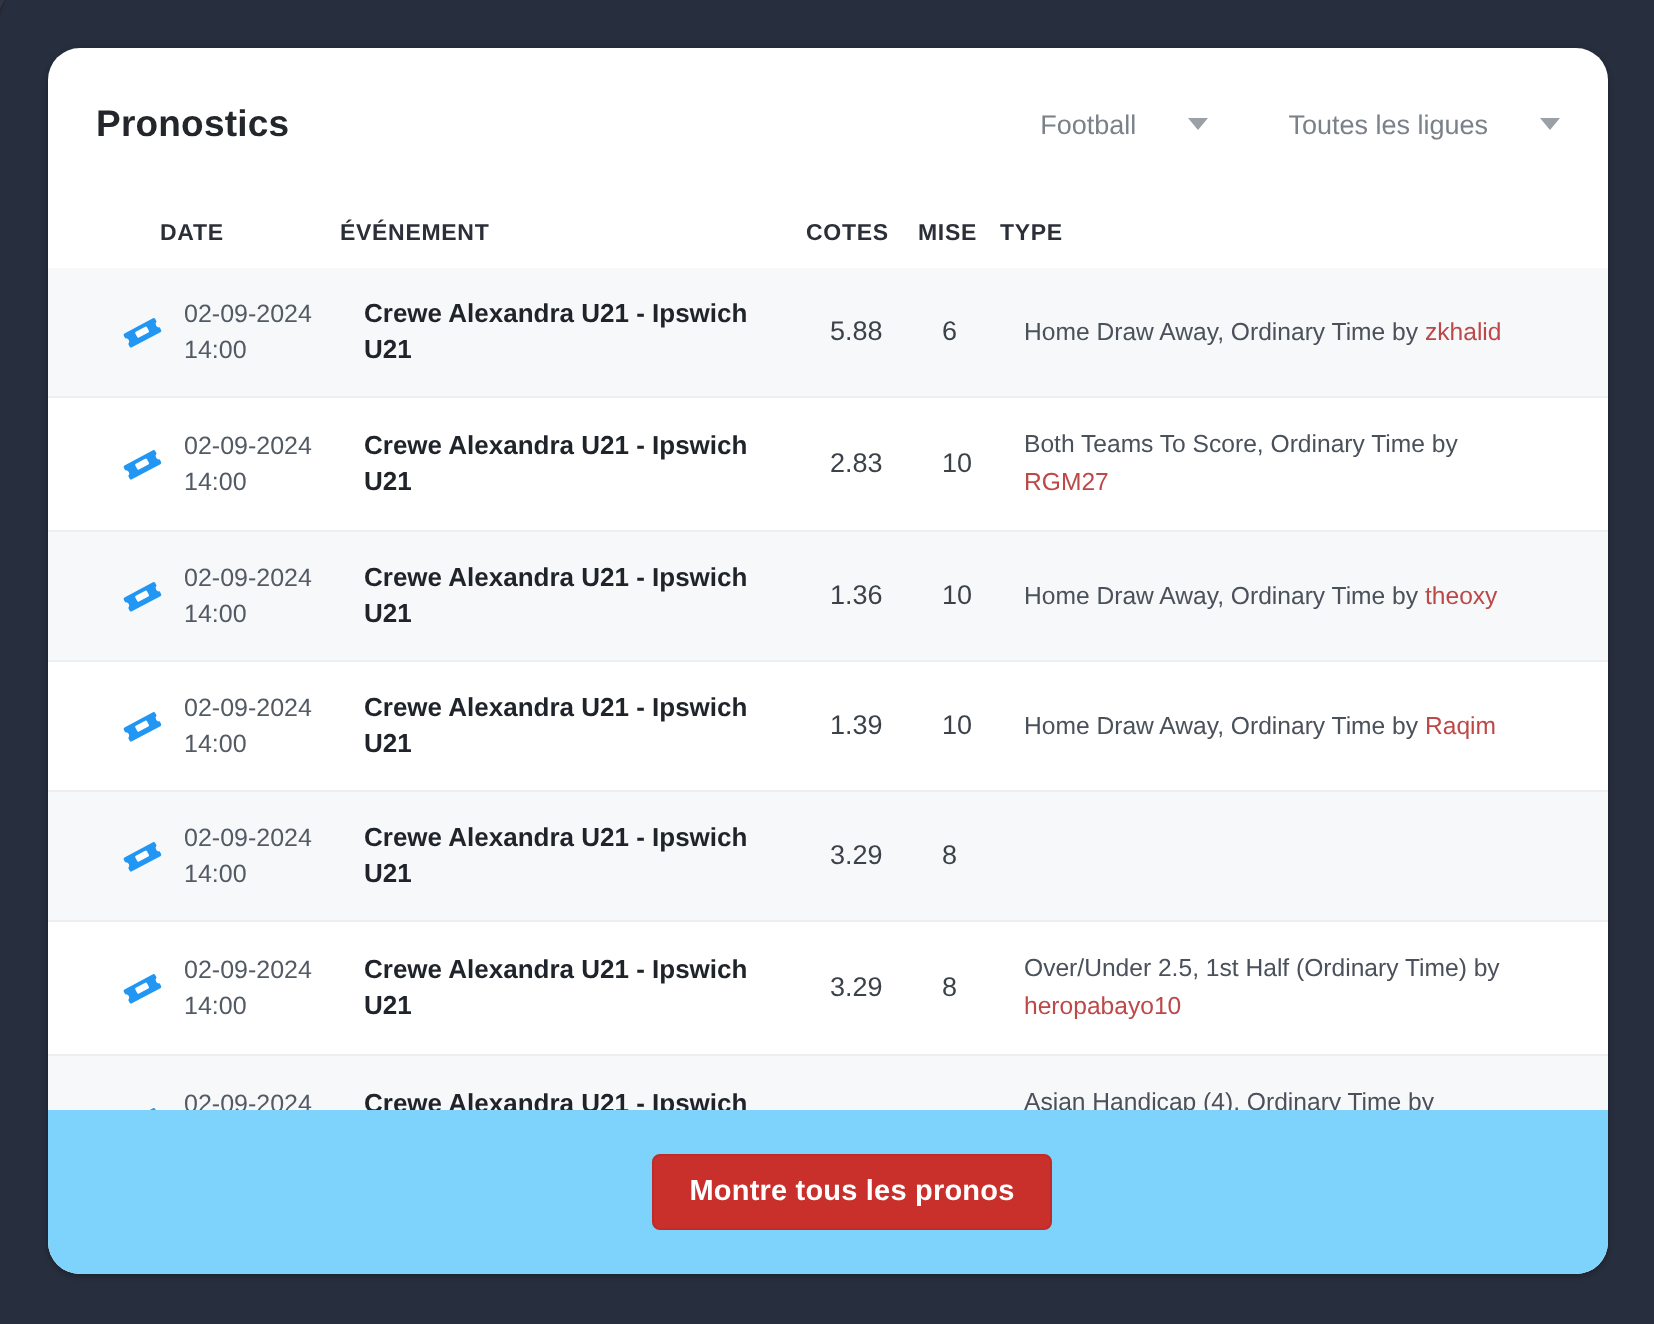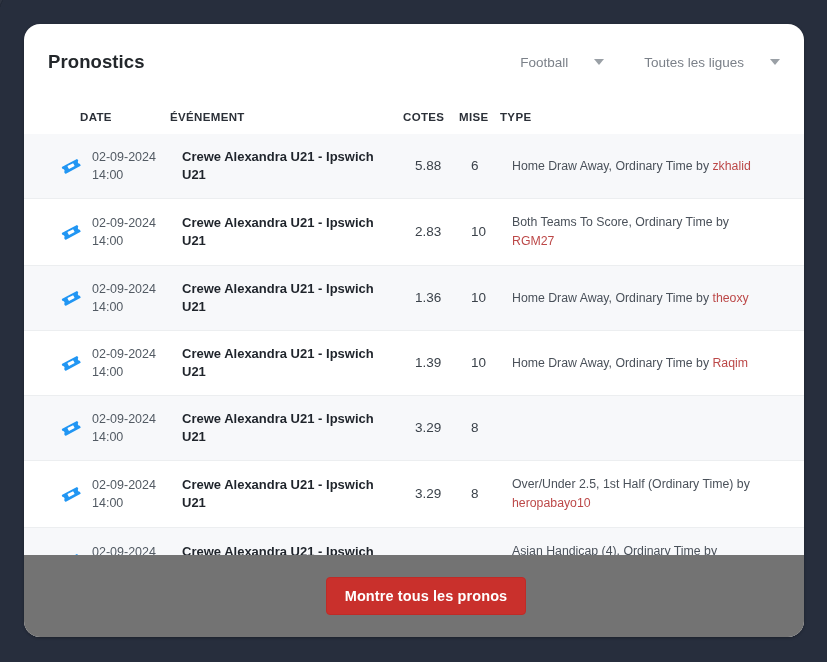--- a/index.html
+++ b/index.html
@@ -154,21 +154,21 @@
     width: 22px;
     height: 22px;
     display: block;
     margin-top: 0px;
   }
 
   
   .card-footer {
     flex: 0 0 auto;
     height: 82px;
-    background: #737373;
+    background: #7dd3fc;
     display: flex;
     align-items: center;
     justify-content: center;
     padding-left: 24px;
   }
   .btn-primary {
     background: #c9302c;
     border: 1px solid #bf2b27;
     color: #ffffff;
     font-size: 14.5px;

